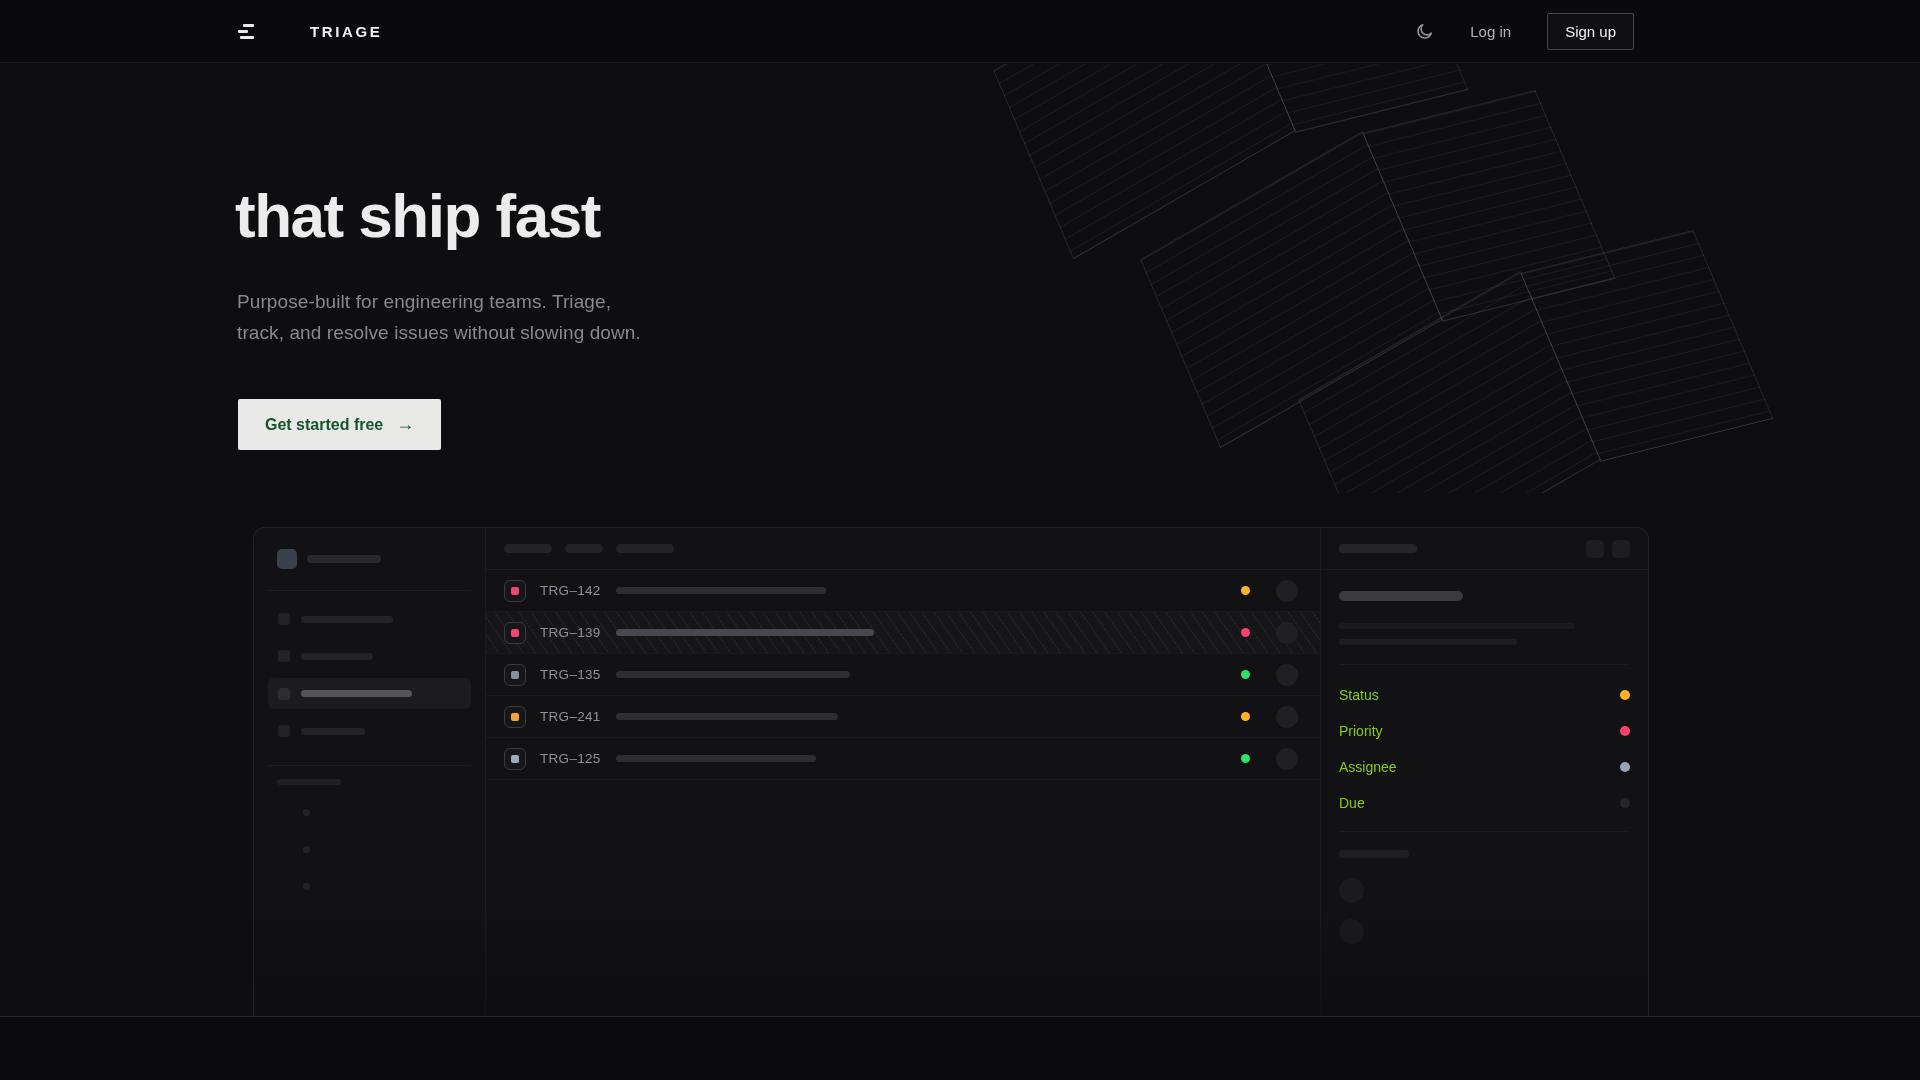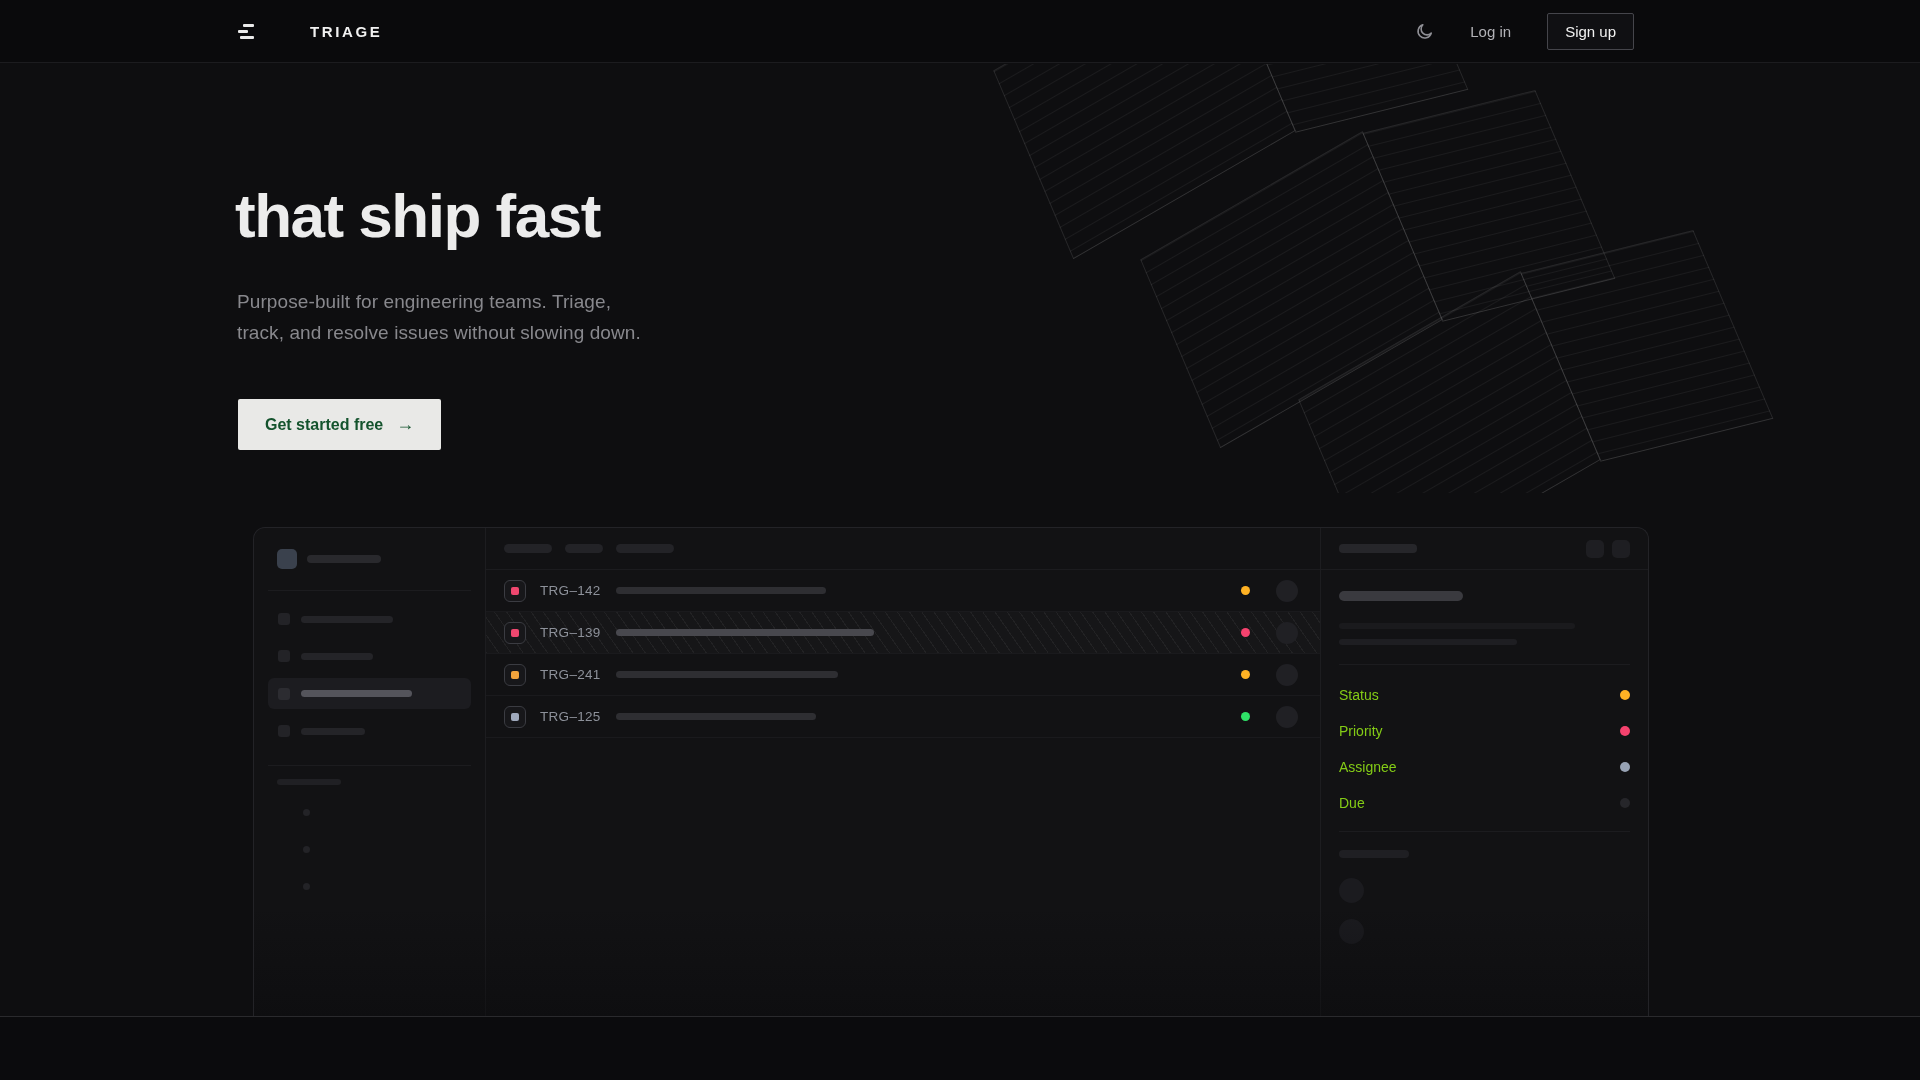--- a/index.html
+++ b/index.html
@@ -259,20 +259,30 @@
             <span class="pri-in" style="background: rgb(239, 71, 111);"></span>
           </span>
     <span class="iid">TRG–139</span>
     <span class="tbar" style="width: 258px;"></span>
     <span class="sp"></span>
     <span class="sdot" style="background: rgb(245, 66, 110);"></span>
     <span class="avatar"></span>
   </div>
 
 
+  <div class="row">
+    <span class="pri">
+            <span class="pri-in" style="background: rgb(135, 144, 159);"></span>
+          </span>
+    <span class="iid">TRG–135</span>
+    <span class="tbar" style="width: 234px;"></span>
+    <span class="sp"></span>
+    <span class="sdot" style="background: rgb(47, 226, 104);"></span>
+    <span class="avatar"></span>
+  </div>
 
 
   <div class="row">
     <span class="pri">
             <span class="pri-in" style="background: rgb(242, 163, 60);"></span>
           </span>
     <span class="iid">TRG–241</span>
     <span class="tbar" style="width: 222px;"></span>
     <span class="sp"></span>
     <span class="sdot" style="background: rgb(255, 178, 36);"></span>

